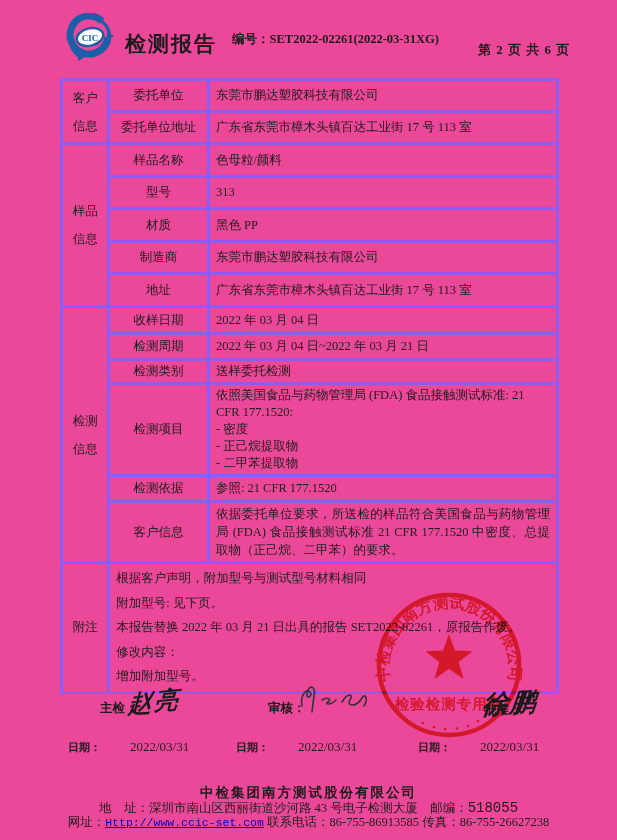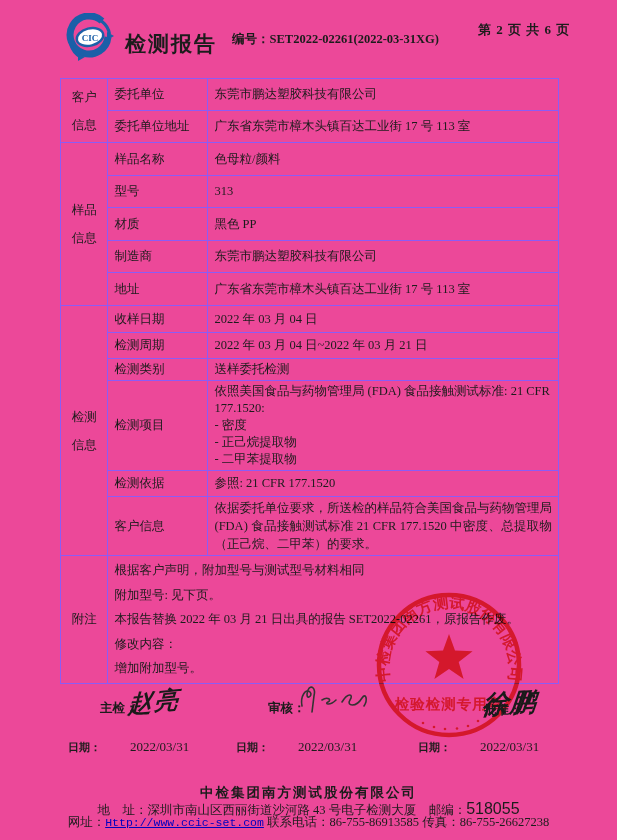--- a/index.html
+++ b/index.html
@@ -6,27 +6,27 @@
   body { background: #ffffff; font-family: "Liberation Serif", "DejaVu Serif", serif; }
   .page {
     position: relative; width: 617px; height: 840px; background: #ec4899;
     overflow: hidden; color: #1c1c1c;
   }
 
   
   .logo { position: absolute; left: 66px; top: 13px; width: 48px; height: 48px; }
   .hdr-title { position: absolute; left: 125px; top: 30px; font-size: 21px; font-weight: bold; letter-spacing: 2px; }
   .hdr-no { position: absolute; left: 232px; top: 31px; font-size: 12.5px; font-weight: bold; }
-  .hdr-page { position: absolute; left: 478px; top: 21px; font-size: 13px; font-weight: bold; letter-spacing: 1px; }
+  .hdr-page { position: absolute; left: 478px; top: 41px; font-size: 13px; font-weight: bold; letter-spacing: 1px; }
 
   
   table.rep { position: absolute; left: 60px; top: 78px; border-collapse: collapse; table-layout: fixed; width: 499px; }
-  table.rep td { border: 1px solid #8b5cf6; font-size: 12.5px; vertical-align: middle; padding: 2px 6px; }
+  table.rep td { border: 3px solid #8b5cf6; font-size: 12.5px; vertical-align: middle; padding: 2px 6px; }
   td.sec { width: 47px; text-align: center; line-height: 28px; padding: 0 9px; word-break: break-all; }
-  td.lbl { width: 99px; padding-left: 8px; }
+  td.lbl { width: 99px; padding-left: 8px; text-align: center; }
   td.val { width: 347px; padding-left: 10px; margin-left: 16px; }
   td.multiline { white-space: pre-line; line-height: 17px; padding-top: 6px; padding-bottom: 6px; }
   td.justify { text-align: justify; line-height: 18px; padding-right: 8px; }
   td.notes { white-space: pre-line; line-height: 24.5px; padding-left: 10px; vertical-align: middle; }
 
   
   .sig-label { position: absolute; font-size: 12.5px; font-weight: bold; margin-left: 32px; }
   .sig-date-label { position: absolute; font-size: 11px; font-weight: bold; }
   .sig-date { position: absolute; font-size: 13px; }
   .sig-name { position: absolute; font-size: 24px; font-style: italic; font-weight: bold;
@@ -38,21 +38,21 @@
   .stamp { position: absolute; left: 368px; top: 584px; width: 162px; height: 162px;
            opacity: 0.88; mix-blend-mode: multiply; pointer-events: none; }
 
   
   .foot { position: absolute; left: 0; width: 617px; text-align: center; }
   .foot-company { top: 784px; font-size: 13.5px; font-weight: bold; letter-spacing: 2px; }
   .foot-line { font-size: 12.5px; }
   .foot-addr { top: 800px; }
   .foot-web { top: 814px; }
   .url { color: #0000bf; text-decoration: underline; font-family: "Liberation Mono", monospace; font-size: 11.5px; }
-  .mono { font-family: Liberation Sans, sans-serif; font-size: 16px; }
+  .mono { font-family: Liberation Mono, monospace; font-size: 14px; }
 </style>
 </head>
 <body>
 
 <div class="page">
 
   <svg class="logo" viewBox="0 0 48 48">
     <g fill="none" stroke="#1b5fa8">
       <path d="M36 8 A19 19 0 1 0 42 24" stroke-width="7"></path>
       <path d="M22 4.5 A20 20 0 0 1 43.5 21" stroke-width="3.2"></path>

